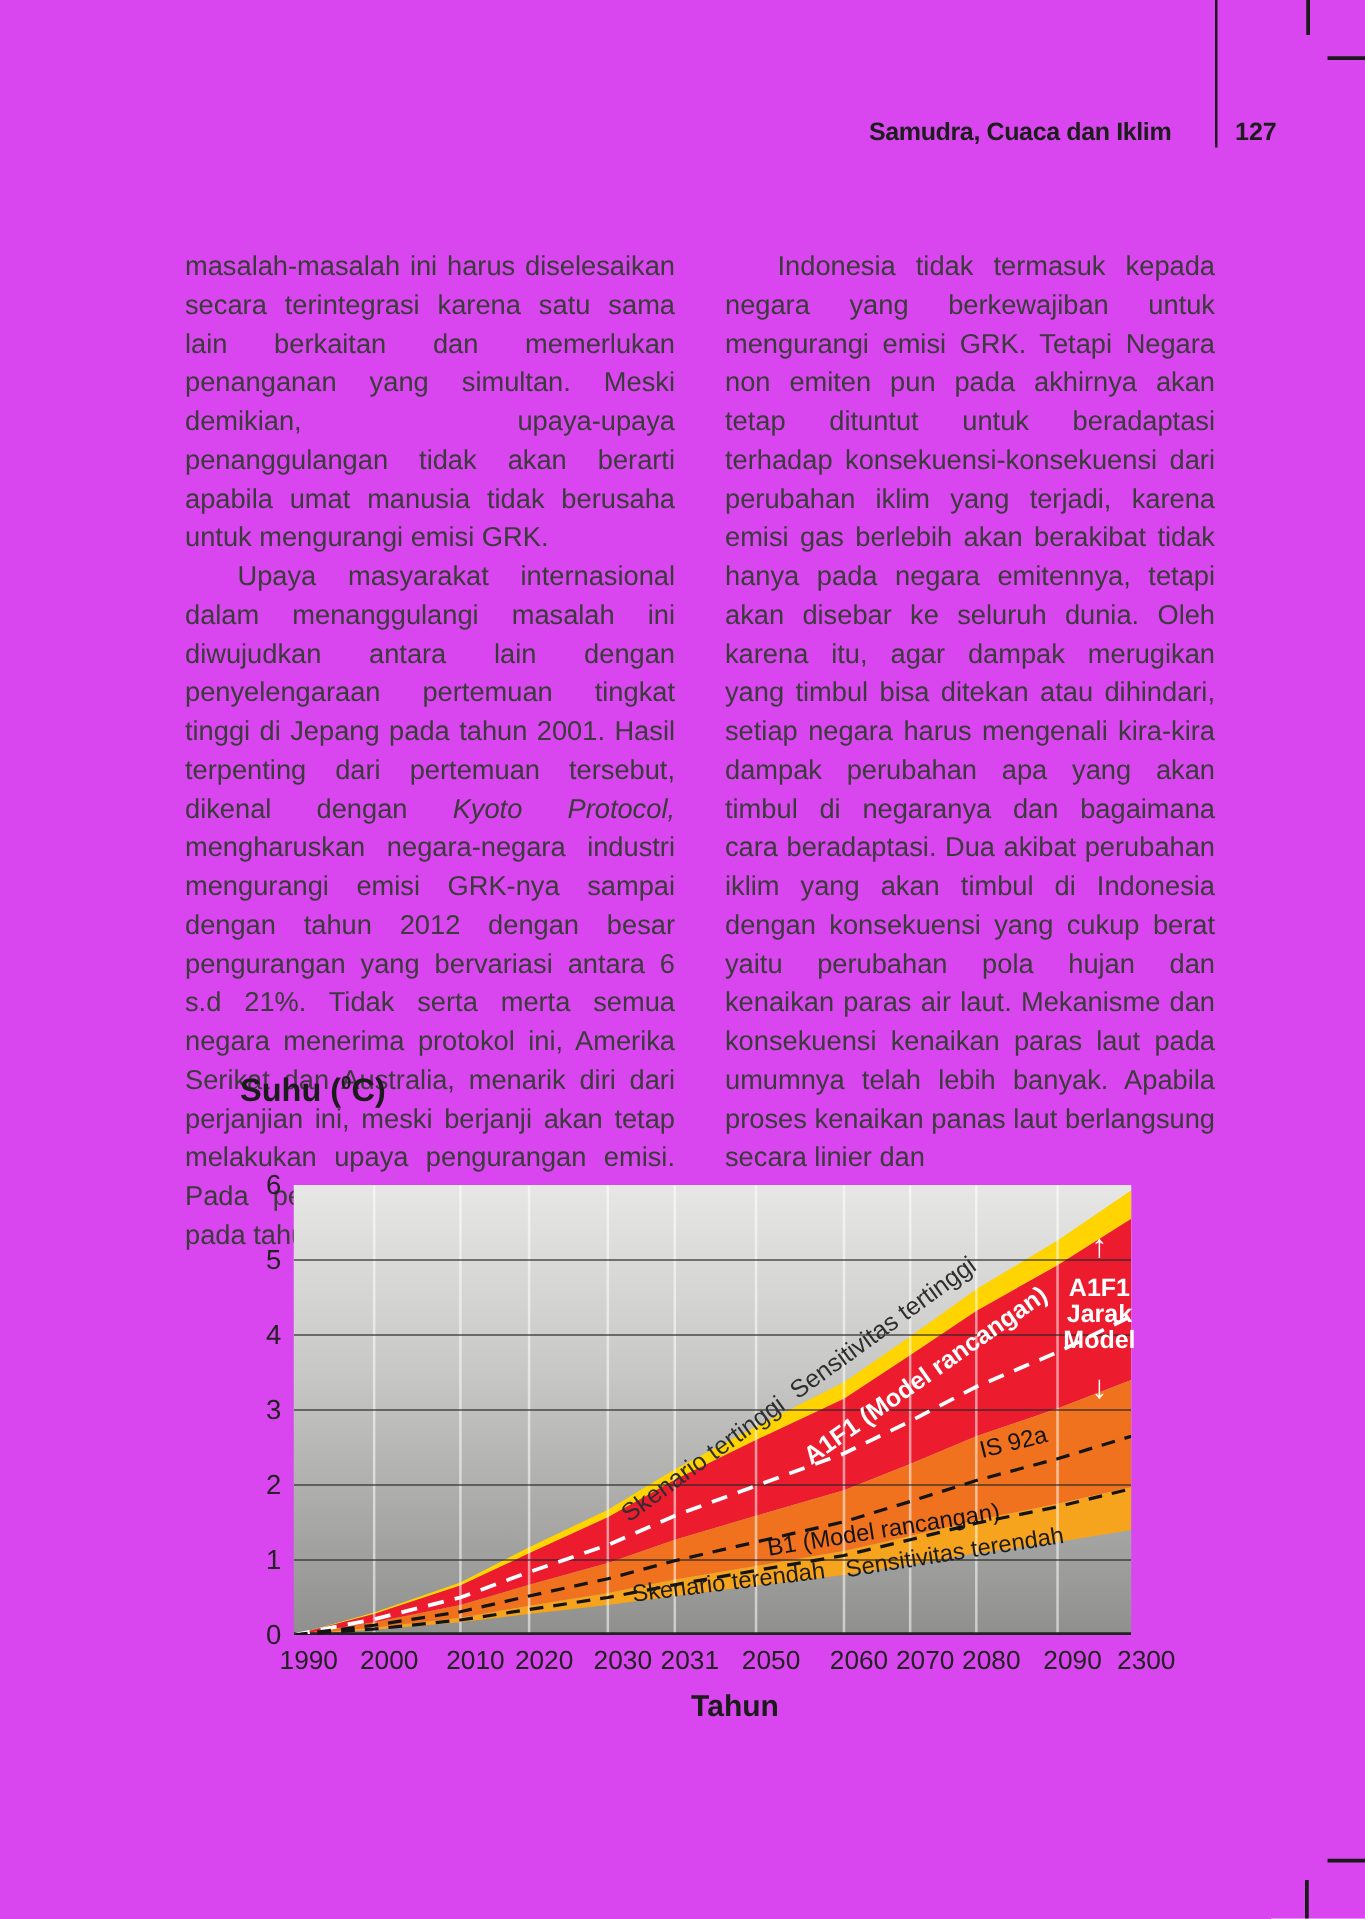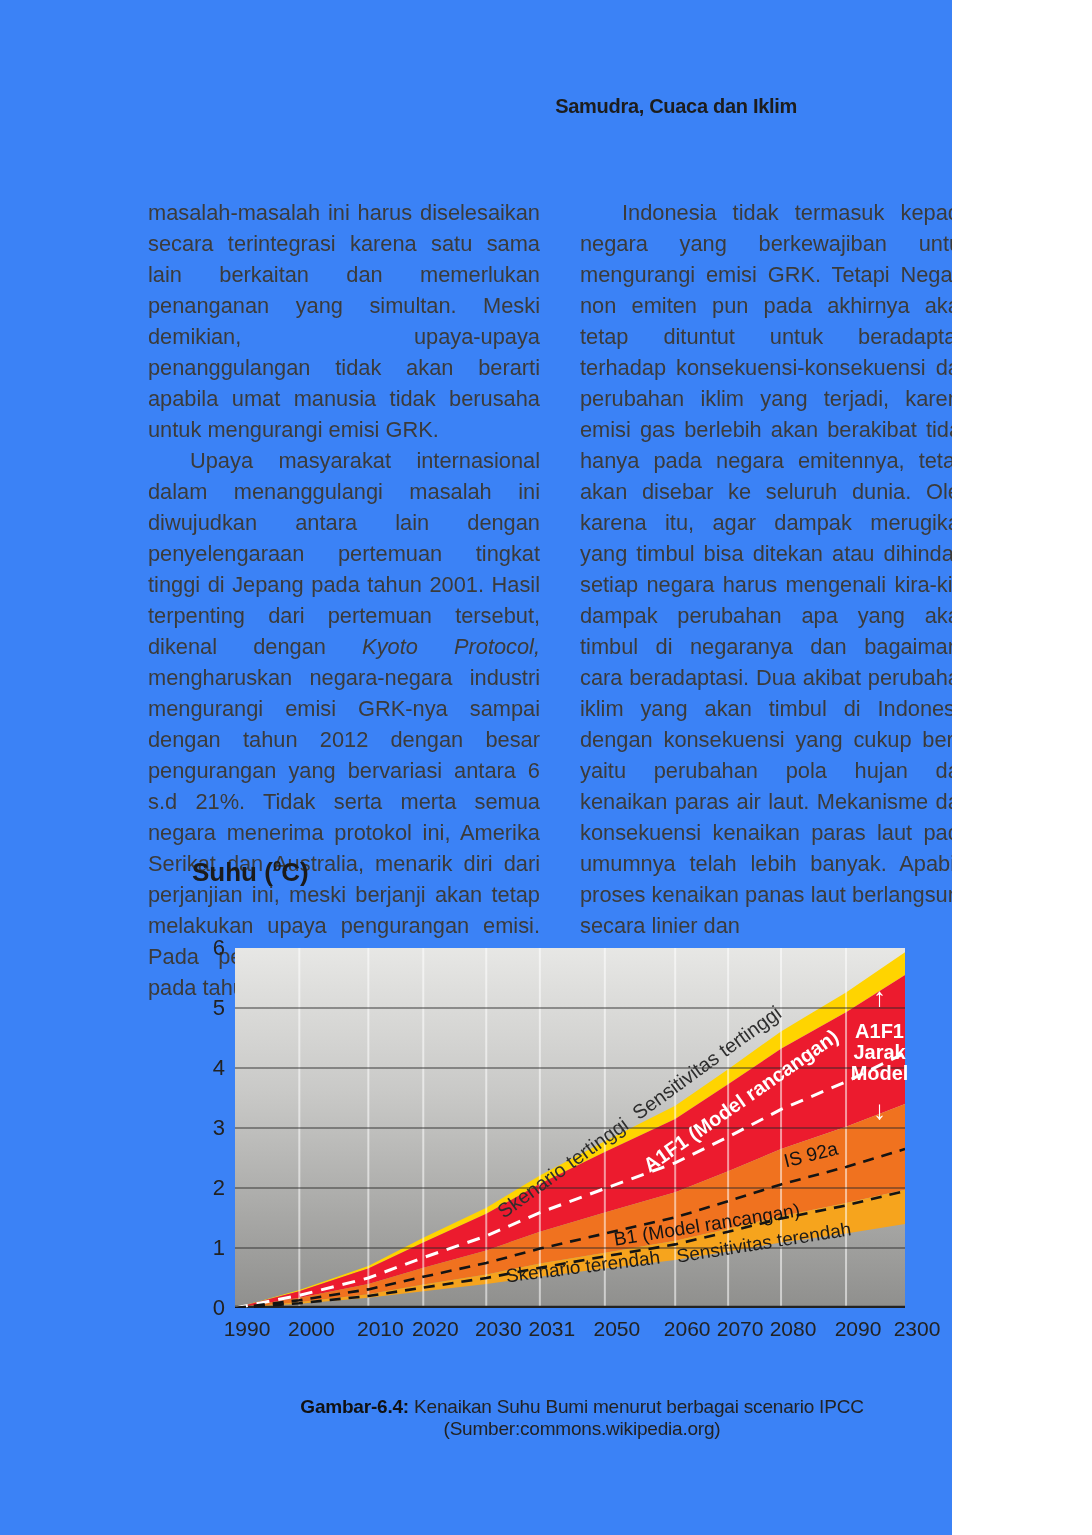--- a/index.html
+++ b/index.html
@@ -1,16 +1,16 @@
 <!DOCTYPE html>
 <html><head>
 <meta charset="utf-8">
 <style>
   html,body{margin:0;padding:0;background:#ffffff;}
-  #page{position:relative;width:952px;height:1535px;background:#3b82f6;overflow:hidden;
+  #page{position:relative;width:1092px;height:1535px;background:#d946ef;overflow:hidden;
         font-family:"Liberation Sans",sans-serif;color:#3a3a3a;}
 
   
   .hdr-title{position:absolute;top:95px;right:155px;font-size:20px;font-weight:bold;
              color:#1d1d1d;letter-spacing:-0.3px;white-space:nowrap;}
   .hdr-page{position:absolute;top:95px;left:988px;font-size:20px;font-weight:bold;color:#1d1d1d;}
   .hdr-rule{position:absolute;left:972px;top:0;width:2px;height:118px;background:#1a1a1a;}
   .corner{position:absolute;background:#1a1a1a;}
 
   
@@ -116,16 +116,16 @@
       <div class="xtick" style="left: 100%;">2300</div>
       <div class="ytick" style="top: 347px;">0</div>
       <div class="ytick" style="top: 287px;">1</div>
       <div class="ytick" style="top: 227px;">2</div>
       <div class="ytick" style="top: 167px;">3</div>
       <div class="ytick" style="top: 107px;">4</div>
       <div class="ytick" style="top: 47px;">5</div>
       <div class="ytick" style="top: -13px;">6</div>
     </div>
 
+  <div id="tahun-label">Tahun</div>
 
-  <div id="caption"><span class="cap-label">Gambar-6.4:</span><span> Kenaikan Suhu Bumi menurut berbagai scenario IPCC (Sumber:commons.wikipedia.org)</span></div>
 
 </div>
 
 </body></html>

